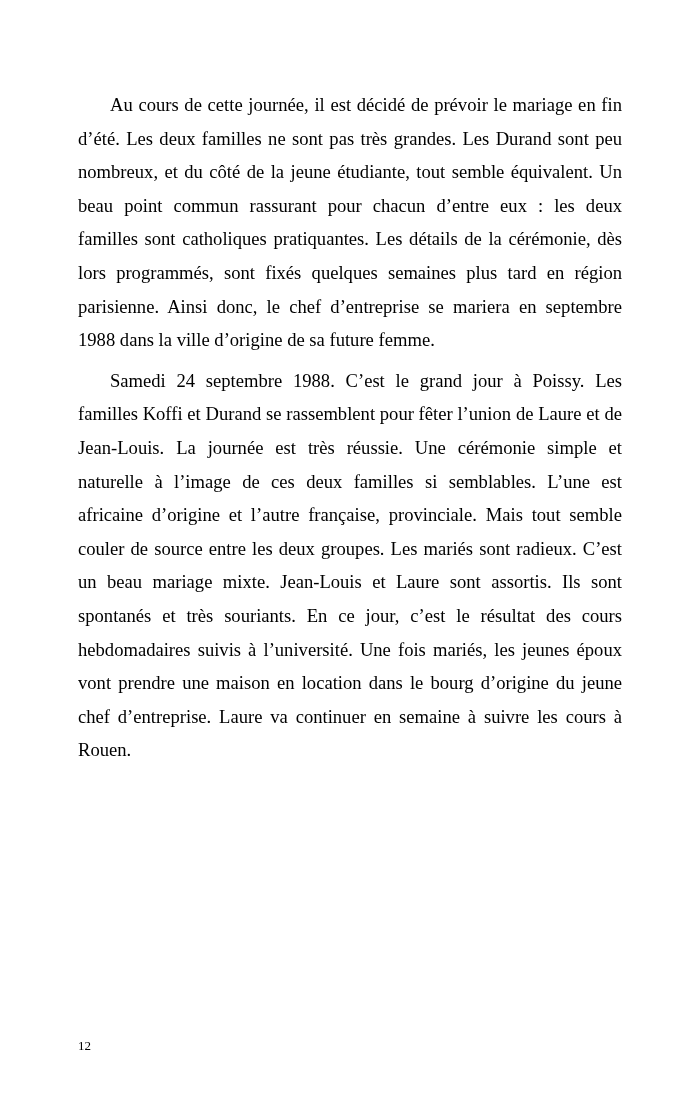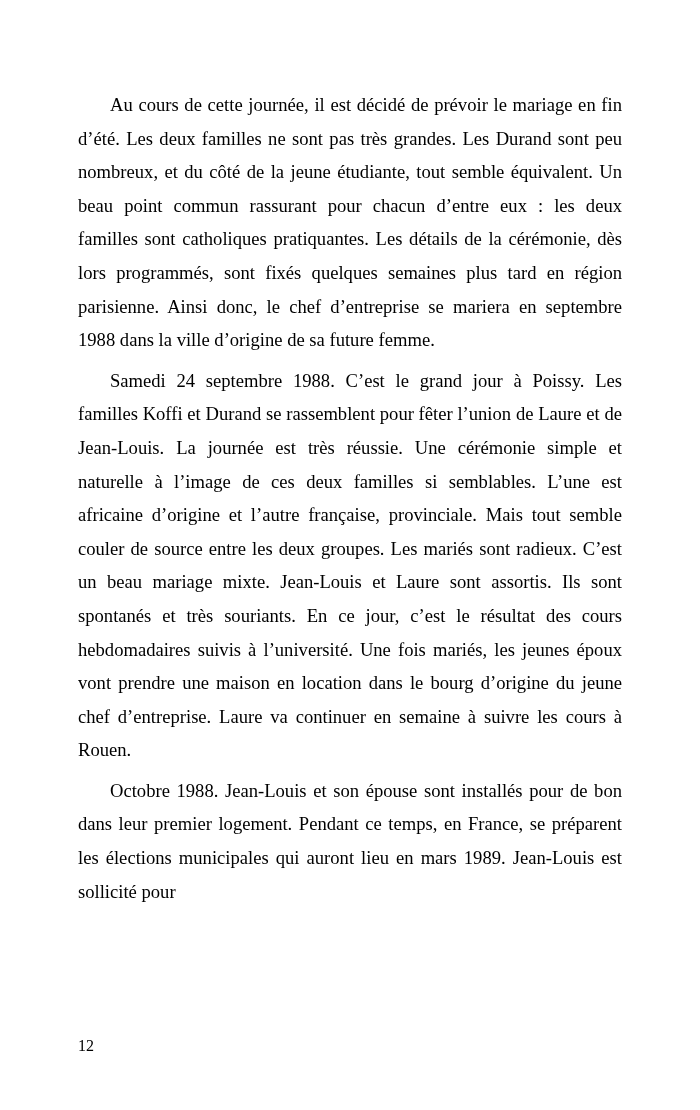--- a/index.html
+++ b/index.html
@@ -33,27 +33,26 @@
     text-indent: 32px;
     hyphens: none;
   }
   .para + .para {
     margin-top: 7px;
   }
   .folio {
     position: absolute;
     left: 78px;
     bottom: 54px;
-    font-size: 16px;
+    font-size: 13px;
     line-height: 20px;
   }
 </style>
 </head>
 <body>
 
 <div class="page">
   <div class="body-text">
     <p class="para">Au cours de cette journée, il est décidé de prévoir le mariage en fin d’été. Les deux familles ne sont pas très grandes. Les Durand sont peu nombreux, et du côté de la jeune étudiante, tout semble équivalent. Un beau point commun rassurant pour chacun d’entre eux : les deux familles sont catholiques pratiquantes. Les détails de la cérémonie, dès lors programmés, sont fixés quelques semaines plus tard en région parisienne. Ainsi donc, le chef d’entreprise se mariera en septembre 1988 dans la ville d’origine de sa future femme.</p>
     <p class="para">Samedi 24 septembre 1988. C’est le grand jour à Poissy. Les familles Koffi et Durand se rassemblent pour fêter l’union de Laure et de Jean-Louis. La journée est très réussie. Une cérémonie simple et naturelle à l’image de ces deux familles si semblables. L’une est africaine d’origine et l’autre française, provinciale. Mais tout semble couler de source entre les deux groupes. Les mariés sont radieux. C’est un beau mariage mixte. Jean-Louis et Laure sont assortis. Ils sont spontanés et très souriants. En ce jour, c’est le résultat des cours hebdomadaires suivis à l’université. Une fois mariés, les jeunes époux vont prendre une maison en location dans le bourg d’origine du jeune chef d’entreprise. Laure va continuer en semaine à suivre les cours à Rouen.</p>
-    <p class="para">Octobre 1988. Jean-Louis et son épouse sont installés pour de bon dans leur premier logement. Pendant ce temps, en France, se préparent les élections municipales qui auront lieu en mars 1989. Jean-Louis est sollicité pour</p>
   </div>
   <div class="folio">12</div>
 </div>
 
 </body></html>

